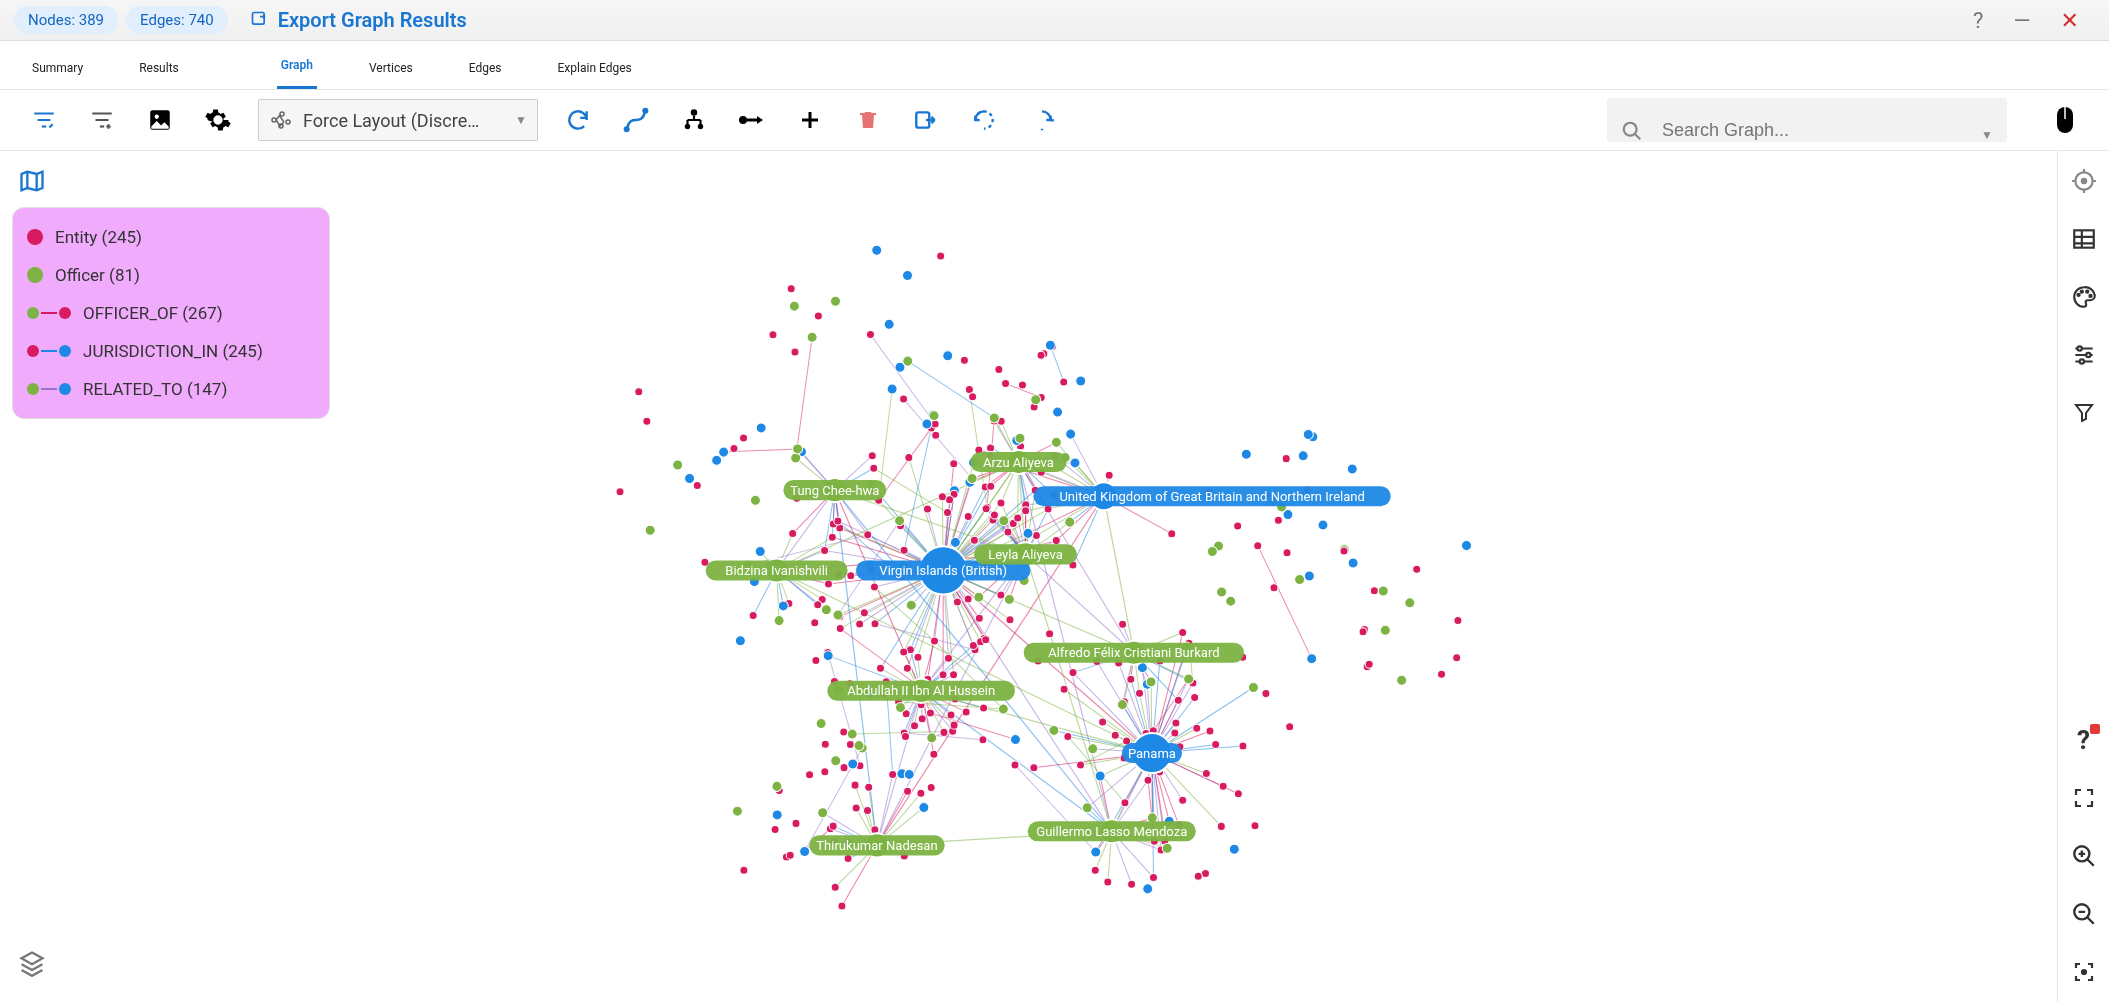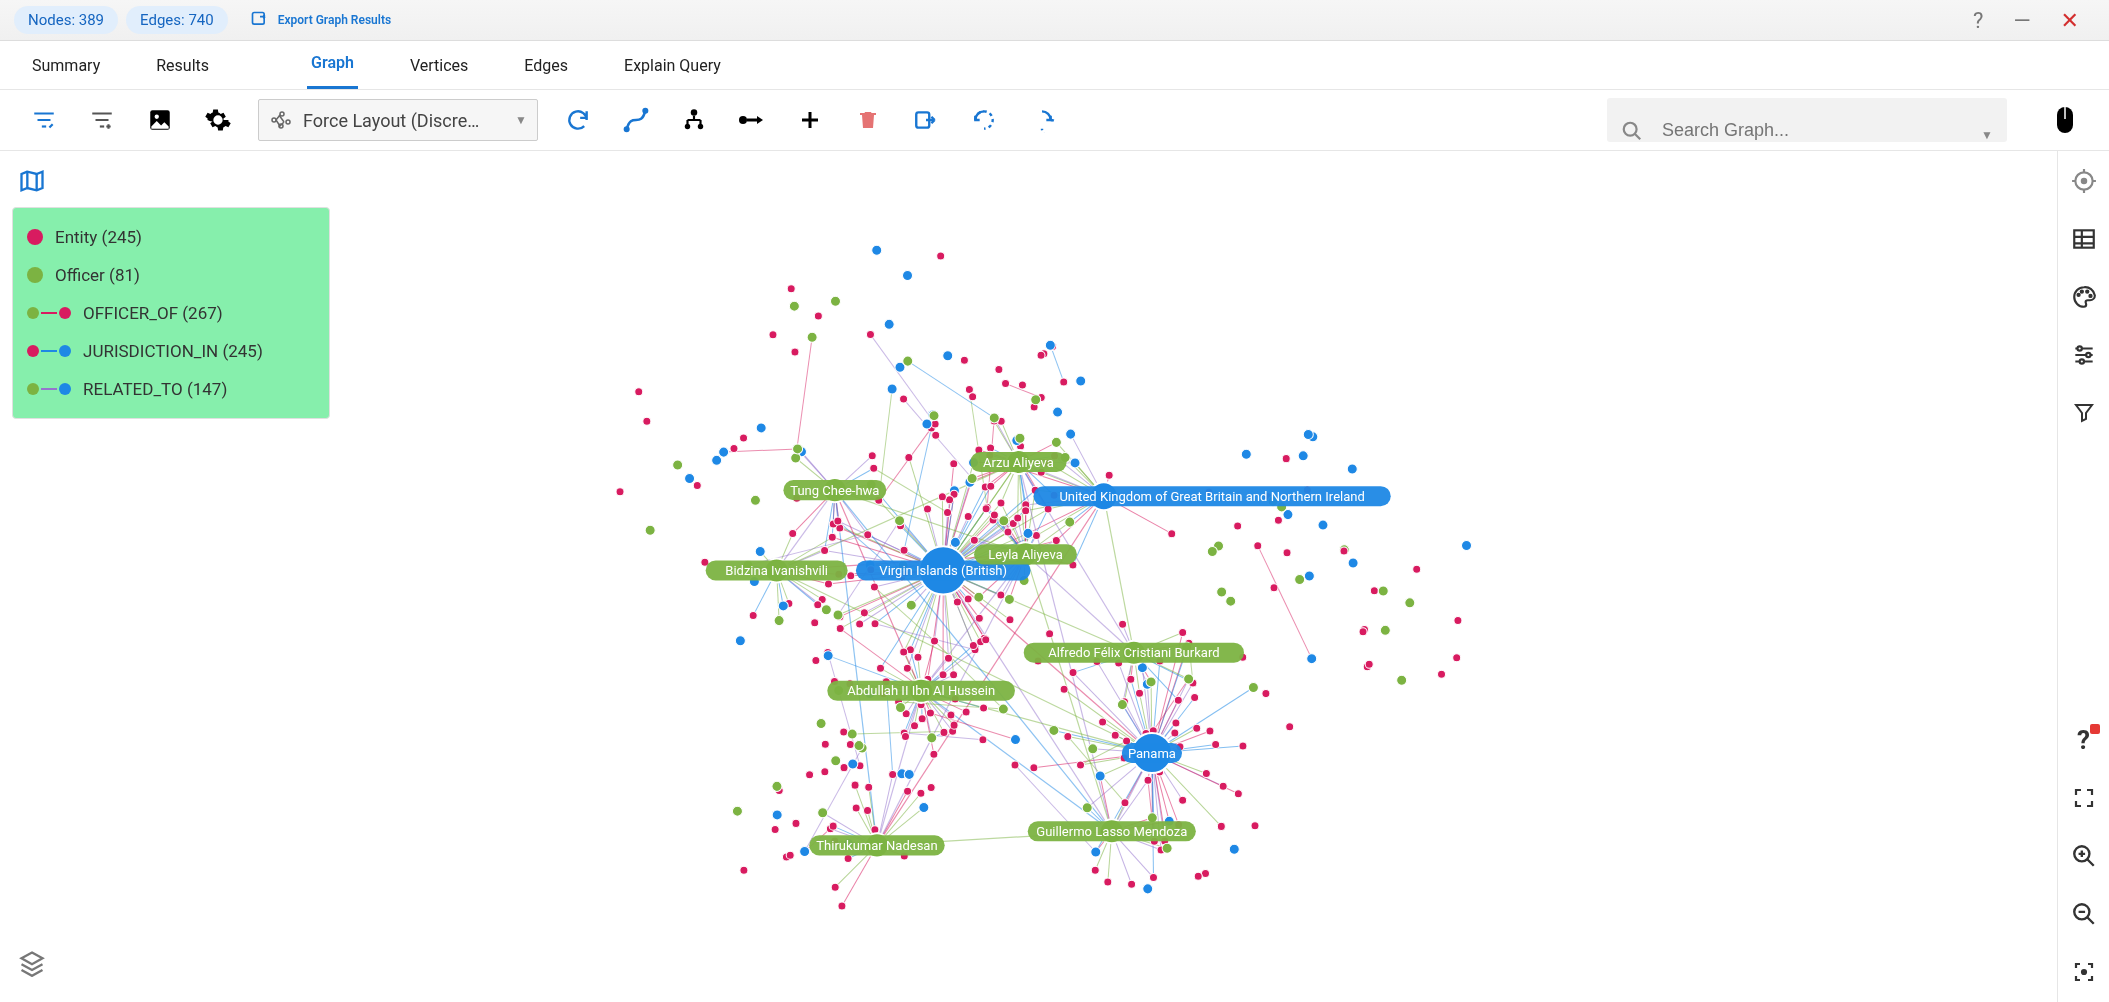--- a/index.html
+++ b/index.html
@@ -45,40 +45,40 @@
     background: var(--badge-bg);
     color: var(--badge-text);
     padding: 5px 14px;
     border-radius: 18px;
     font-size: 15px;
   }
   .export {
     margin-left: 14px;
     color: var(--blue);
     font-weight: 600;
-    font-size: 12px;
+    font-size: 20px;
     display: flex;
     align-items: center;
     gap: 8px;
     cursor: pointer;
   }
   .export svg { display: block; }
   .info-bar .spacer { flex: 1; }
   .window-ctrls { display: flex; align-items: center; gap: 30px; padding-right: 16px; }
   .window-ctrls span { font-size: 22px; cursor: pointer; }
 
   
   .tabs {
     height: 50px;
     border-bottom: 1px solid #e6e6e6;
     display: flex;
     align-items: flex-end;
     padding: 0 28px;
     gap: 48px;
-    font-size: 16px;
+    font-size: 12px;
     color: #222;
   }
   .tab { padding: 12px 4px 14px; cursor: pointer; }
   .tab.active {
     color: var(--tab-active);
     font-weight: 600;
     border-bottom: 3px solid var(--tab-active);
     margin-left: 46px;
   }
 
@@ -155,23 +155,23 @@
     color: var(--blue);
     cursor: pointer;
   }
 
   
   .legend {
     position: absolute;
     left: 12px;
     top: 56px;
     width: 318px;
-    background: #86efac;
+    background: #f0abfc;
     border: 1px solid #e0e0e0;
-    border-radius: 4px;
+    border-radius: 12px;
     padding: 10px 14px;
     font-size: 17px;
     color: #333;
   }
   .legend-row {
     display: flex;
     align-items: center;
     gap: 12px;
     padding: 9px 0;
   }
@@ -248,21 +248,21 @@
     <span style="color:var(--red)">✕</span>
   </div>
 </div>
 
 <div class="tabs">
   <div class="tab">Summary</div>
   <div class="tab">Results</div>
   <div class="tab active">Graph</div>
   <div class="tab">Vertices</div>
   <div class="tab">Edges</div>
-  <div class="tab">Explain Query</div>
+  <div class="tab">Explain Edges</div>
 </div>
 
 <div class="toolbar">
   <div class="tool-btn blue">
     <svg width="26" height="26" viewBox="0 0 24 24" fill="none" stroke="currentColor" stroke-width="2">
         <path d="M3 6h18M6 12h12"></path>
         <path d="M10 18h4"></path>
         <path d="M20 16l-3 3"></path>
       </svg>
   </div>

